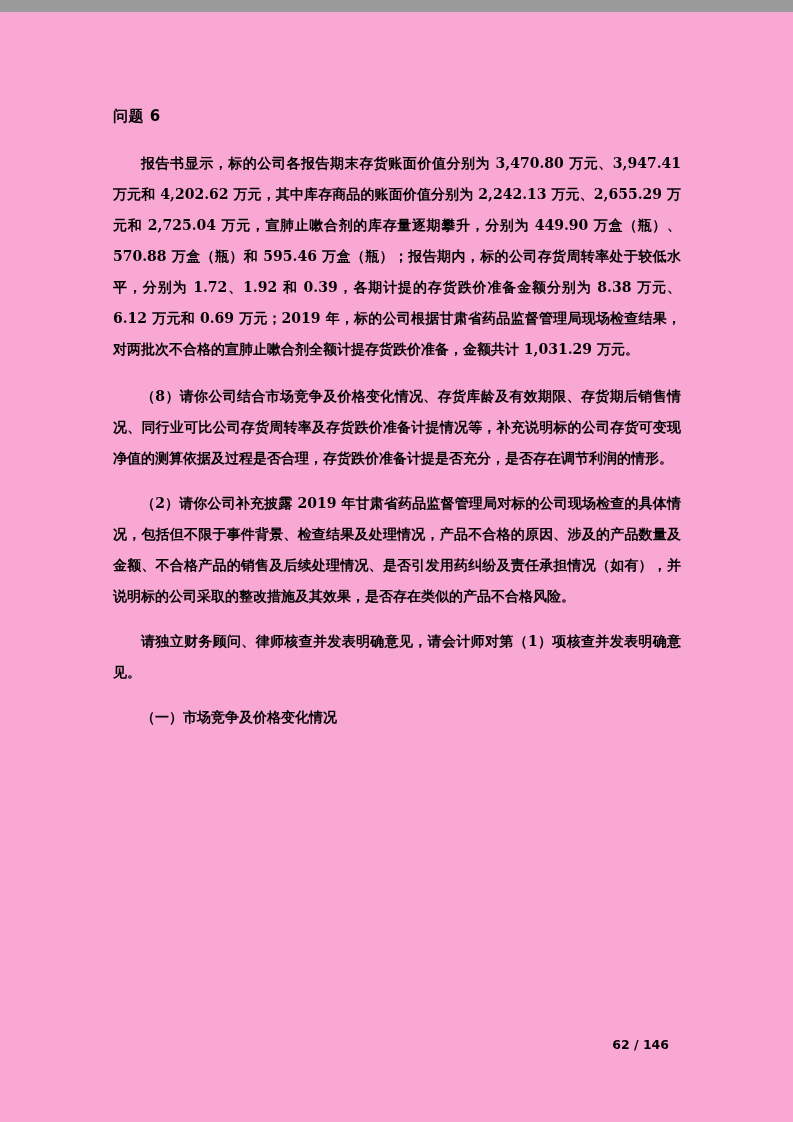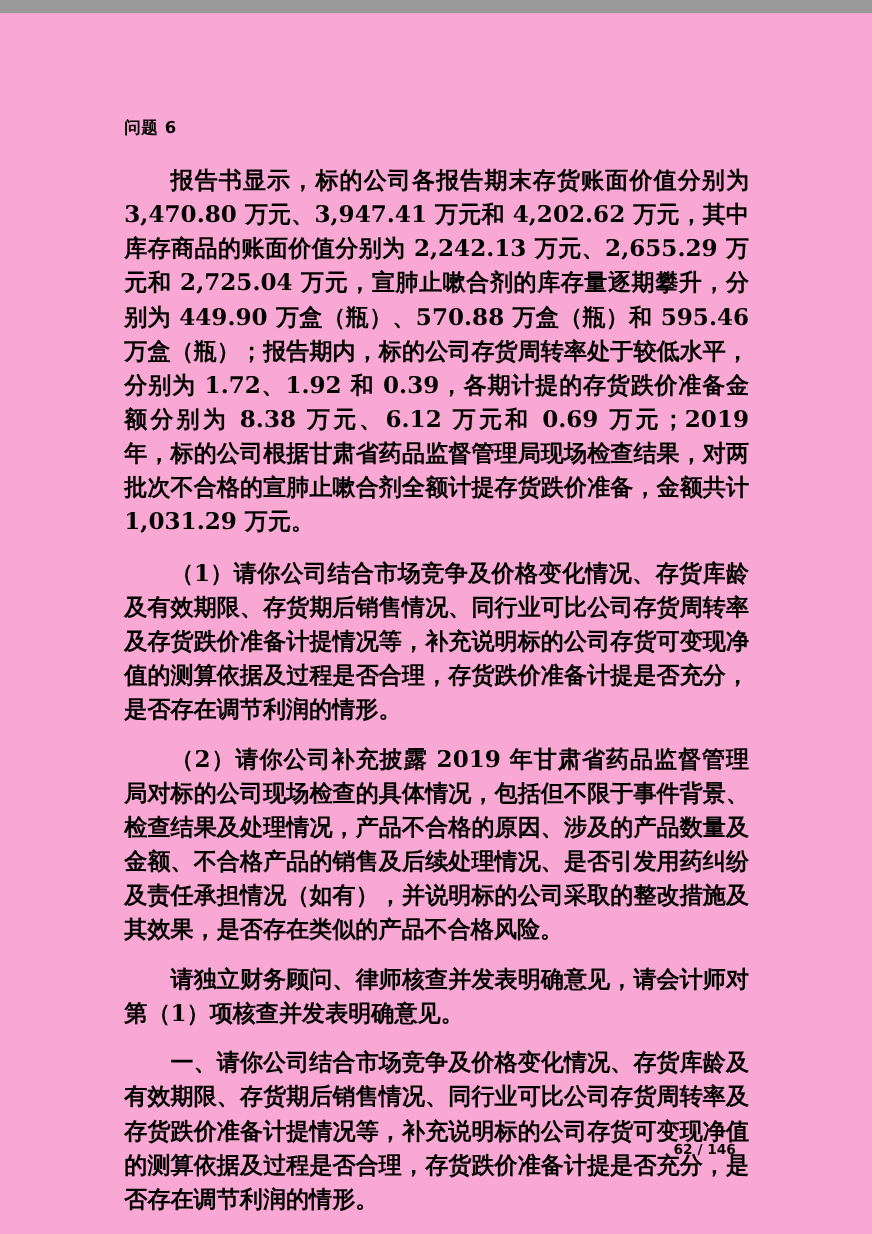--- a/index.html
+++ b/index.html
@@ -28,21 +28,21 @@
   .q-title {
     font-family: "DejaVu Sans", sans-serif;
     font-weight: bold;
     font-size: 15px;
     color: #000;
     margin: 0 0 22px 0;
     letter-spacing: 0.5px;
   }
   p.para {
     margin: 0 0 14px 0;
-    font-size: 21px;
+    font-size: 14px;
     line-height: 31px;
     color: #000;
     text-align: justify;
     text-justify: inter-ideograph;
     text-indent: 2em;
     font-family: "DejaVu Serif", serif;
     font-weight: bold;
   }
   p.para.first {
     margin-bottom: 16px;
@@ -68,28 +68,27 @@
 </head>
 <body>
 
 <div class="page">
   <div class="content">
 
     <div class="q-title">问题 6</div>
 
     <p class="para first">报告书显示，标的公司各报告期末存货账面价值分别为 3,470.80 万元、3,947.41 万元和 4,202.62 万元，其中库存商品的账面价值分别为 2,242.13 万元、2,655.29 万元和 2,725.04 万元，宣肺止嗽合剂的库存量逐期攀升，分别为 449.90 万盒（瓶）、570.88 万盒（瓶）和 595.46 万盒（瓶）；报告期内，标的公司存货周转率处于较低水平，分别为 1.72、1.92 和 0.39，各期计提的存货跌价准备金额分别为 8.38 万元、6.12 万元和 0.69 万元；2019 年，标的公司根据甘肃省药品监督管理局现场检查结果，对两批次不合格的宣肺止嗽合剂全额计提存货跌价准备，金额共计 1,031.29 万元。</p>
 
-    <p class="para">（1）请你公司结合市场竞争及价格变化情况、存货库龄及有效期限、存货期后销售情况、同行业可比公司存货周转率及存货跌价准备计提情况等，补充说明标的公司存货可变现净值的测算依据及过程是否合理，存货跌价准备计提是否充分，是否存在调节利润的情形。</p>
+    <p class="para">（8）请你公司结合市场竞争及价格变化情况、存货库龄及有效期限、存货期后销售情况、同行业可比公司存货周转率及存货跌价准备计提情况等，补充说明标的公司存货可变现净值的测算依据及过程是否合理，存货跌价准备计提是否充分，是否存在调节利润的情形。</p>
 
     <p class="para">（2）请你公司补充披露 2019 年甘肃省药品监督管理局对标的公司现场检查的具体情况，包括但不限于事件背景、检查结果及处理情况，产品不合格的原因、涉及的产品数量及金额、不合格产品的销售及后续处理情况、是否引发用药纠纷及责任承担情况（如有），并说明标的公司采取的整改措施及其效果，是否存在类似的产品不合格风险。</p>
 
     <p class="para">请独立财务顾问、律师核查并发表明确意见，请会计师对第（1）项核查并发表明确意见。</p>
 
 
-    <p class="para">一、请你公司结合市场竞争及价格变化情况、存货库龄及有效期限、存货期后销售情况、同行业可比公司存货周转率及存货跌价准备计提情况等，补充说明标的公司存货可变现净值的测算依据及过程是否合理，存货跌价准备计提是否充分，是否存在调节利润的情形。</p>
 
     <p class="para">（一）市场竞争及价格变化情况</p>
 
 
   </div>
 
   <div class="footer">62 / 146</div>
 </div>
 
 </body></html>

